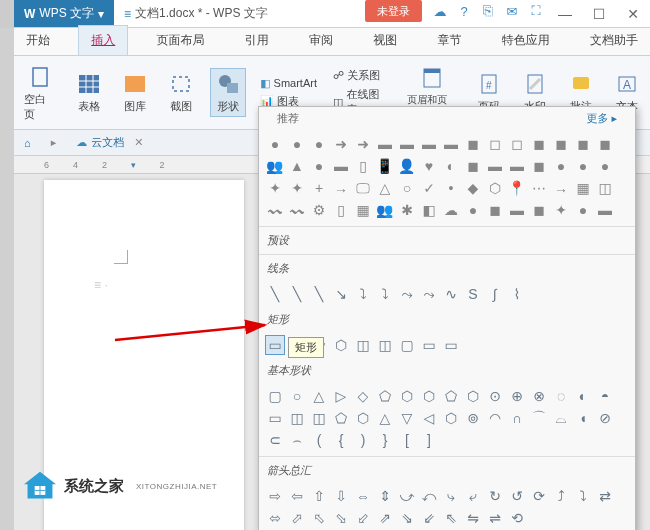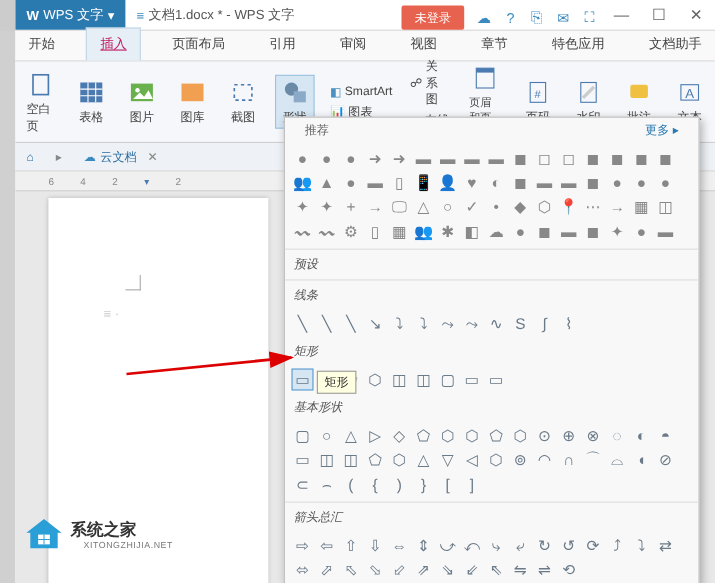--- a/index.html
+++ b/index.html
@@ -2,21 +2,21 @@
 <html><head>
 <meta charset="utf-8">
 <style>
 * { margin: 0; padding: 0; box-sizing: border-box; font-family: "Microsoft YaHei", sans-serif; }
 body { width: 650px; height: 530px; overflow: hidden; background: #ccc; position: relative; }
 .app { position: absolute; left: 14px; top: 0; width: 636px; height: 530px; background: #fff; display: flex; flex-direction: column; }
 .titlebar { height: 28px; background: #fff; display: flex; align-items: center; border-bottom: 1px solid #d0d0d0; font-size: 12px; }
 .titlebar .brand { background: #2a7ab0; color: #fff; padding: 0 10px; height: 100%; display: flex; align-items: center; gap: 4px; }
 .titlebar .brand .w { font-weight: bold; }
 .titlebar .doc { display: flex; align-items: center; gap: 4px; padding: 0 10px; color: #555; }
-.titlebar .right { margin-left: auto; display: flex; align-items: flex-end; height: 100%; }
+.titlebar .right { margin-left: auto; display: flex; align-items: flex-start; height: 100%; }
 .titlebar .login { background: #e8634f; color: #fff; padding: 0 12px; height: 22px; display: flex; align-items: center; font-size: 11px; border-radius: 2px; margin-right: 6px; }
 .titlebar .ticon { width: 24px; height: 22px; display: flex; align-items: center; justify-content: center; color: #3a8ac0; font-size: 13px; cursor: pointer; }
 .titlebar .winbtn { width: 34px; height: 28px; display: flex; align-items: center; justify-content: center; color: #666; font-size: 14px; cursor: pointer; }
 .tabs { height: 28px; background: #f9f9f9; display: flex; align-items: flex-end; border-bottom: 1px solid #d0d0d0; font-size: 12px; justify-content: space-between; }
 .tabs .tab { padding: 6px 12px; color: #444; cursor: pointer; }
 .tabs .tab.active { background: #e6eef6; border: 1px solid #c0d4e6; border-bottom: none; color: #be185d; text-decoration: underline; }
 .ribbon { height: 74px; background: #f5f7fa; border-bottom: 1px solid #d0d0d0; display: flex; font-size: 11px; color: #444; }
 .ribbon .group { display: flex; flex-direction: column; align-items: center; justify-content: center; padding: 4px 6px; gap: 2px; }
 .ribbon .bigbtn { display: flex; flex-direction: column; align-items: center; gap: 2px; cursor: pointer; padding: 2px 4px; }
 .ribbon .bigbtn.active { background: #d6e6f3; border: 1px solid #9cc2e0; }
@@ -35,21 +35,21 @@
 .dropdown hr { border: none; border-top: 1px solid #ddd; margin: 2px 0; }
 .shapegrid { display: flex; flex-wrap: wrap; padding: 4px 6px; gap: 2px; }
 .shapegrid .shp { width: 20px; height: 20px; display: flex; align-items: center; justify-content: center; color: #777; cursor: pointer; font-size: 14px; }
 .shapegrid .shp.filled { color: #888; }
 .shapegrid .shp.outline { color: #6a7a88; }
 .shapegrid .shp.hl { background: #d6e6f3; border: 1px solid #5a9acf; }
 .tooltip { position: absolute; background: #ffffe1; border: 1px solid #999; padding: 2px 6px; font-size: 11px; color: #333; left: 288px; top: 337px; z-index: 20; }
 .arrow { position: absolute; left: 110px; top: 270px; z-index: 15; }
 .logo { position: absolute; left: 22px; bottom: 28px; display: flex; align-items: center; gap: 6px; z-index: 30; }
 .logo .house { width: 36px; height: 32px; }
-.logo .txt { display: flex; flex-direction: column; font-size: 11px; color: #333; }
+.logo .txt { display: flex; flex-direction: row; font-size: 11px; color: #333; align-items: center; }
 .logo .txt .cn { font-size: 15px; font-weight: bold; }
 .logo .txt .en { font-size: 8px; color: #777; letter-spacing: 0.5px; margin-left: 12px; }
 .sidebar-thumbs { position: absolute; left: 0; top: 28px; width: 14px; height: 502px; background: #d0d0d0; }
 </style>
 </head>
 <body>
 
 <div class="sidebar-thumbs"></div>
 
 <div class="app">
@@ -105,32 +105,20 @@
         <div class="icon">
             <svg width="24" height="22">
               <rect x="2" y="2" width="20" height="18" fill="#4a7ab0"></rect>
               <line x1="2" y1="8" x2="22" y2="8" stroke="#fff"></line>
               <line x1="2" y1="14" x2="22" y2="14" stroke="#fff"></line>
               <line x1="9" y1="2" x2="9" y2="20" stroke="#fff"></line>
               <line x1="16" y1="2" x2="16" y2="20" stroke="#fff"></line>
             </svg>
           </div>
         <span>表格</span>
-      </div>
-    </div>
-    <div class="group">
-      <div class="bigbtn">
-        <div class="icon">
-            <svg width="24" height="22">
-              <rect x="2" y="3" width="20" height="16" fill="#6ab04c"></rect>
-              <circle cx="8" cy="9" r="2" fill="#fff"></circle>
-              <polygon points="4,17 10,11 14,15 18,9 22,17" fill="#fff"></polygon>
-            </svg>
-          </div>
-        <span>图片</span>
       </div>
     </div>
     <div class="group">
       <div class="bigbtn">
         <div class="icon">
             <svg width="24" height="22">
               <rect x="2" y="3" width="20" height="16" fill="#f0a050"></rect>
             </svg>
           </div>
         <span>图库</span>

